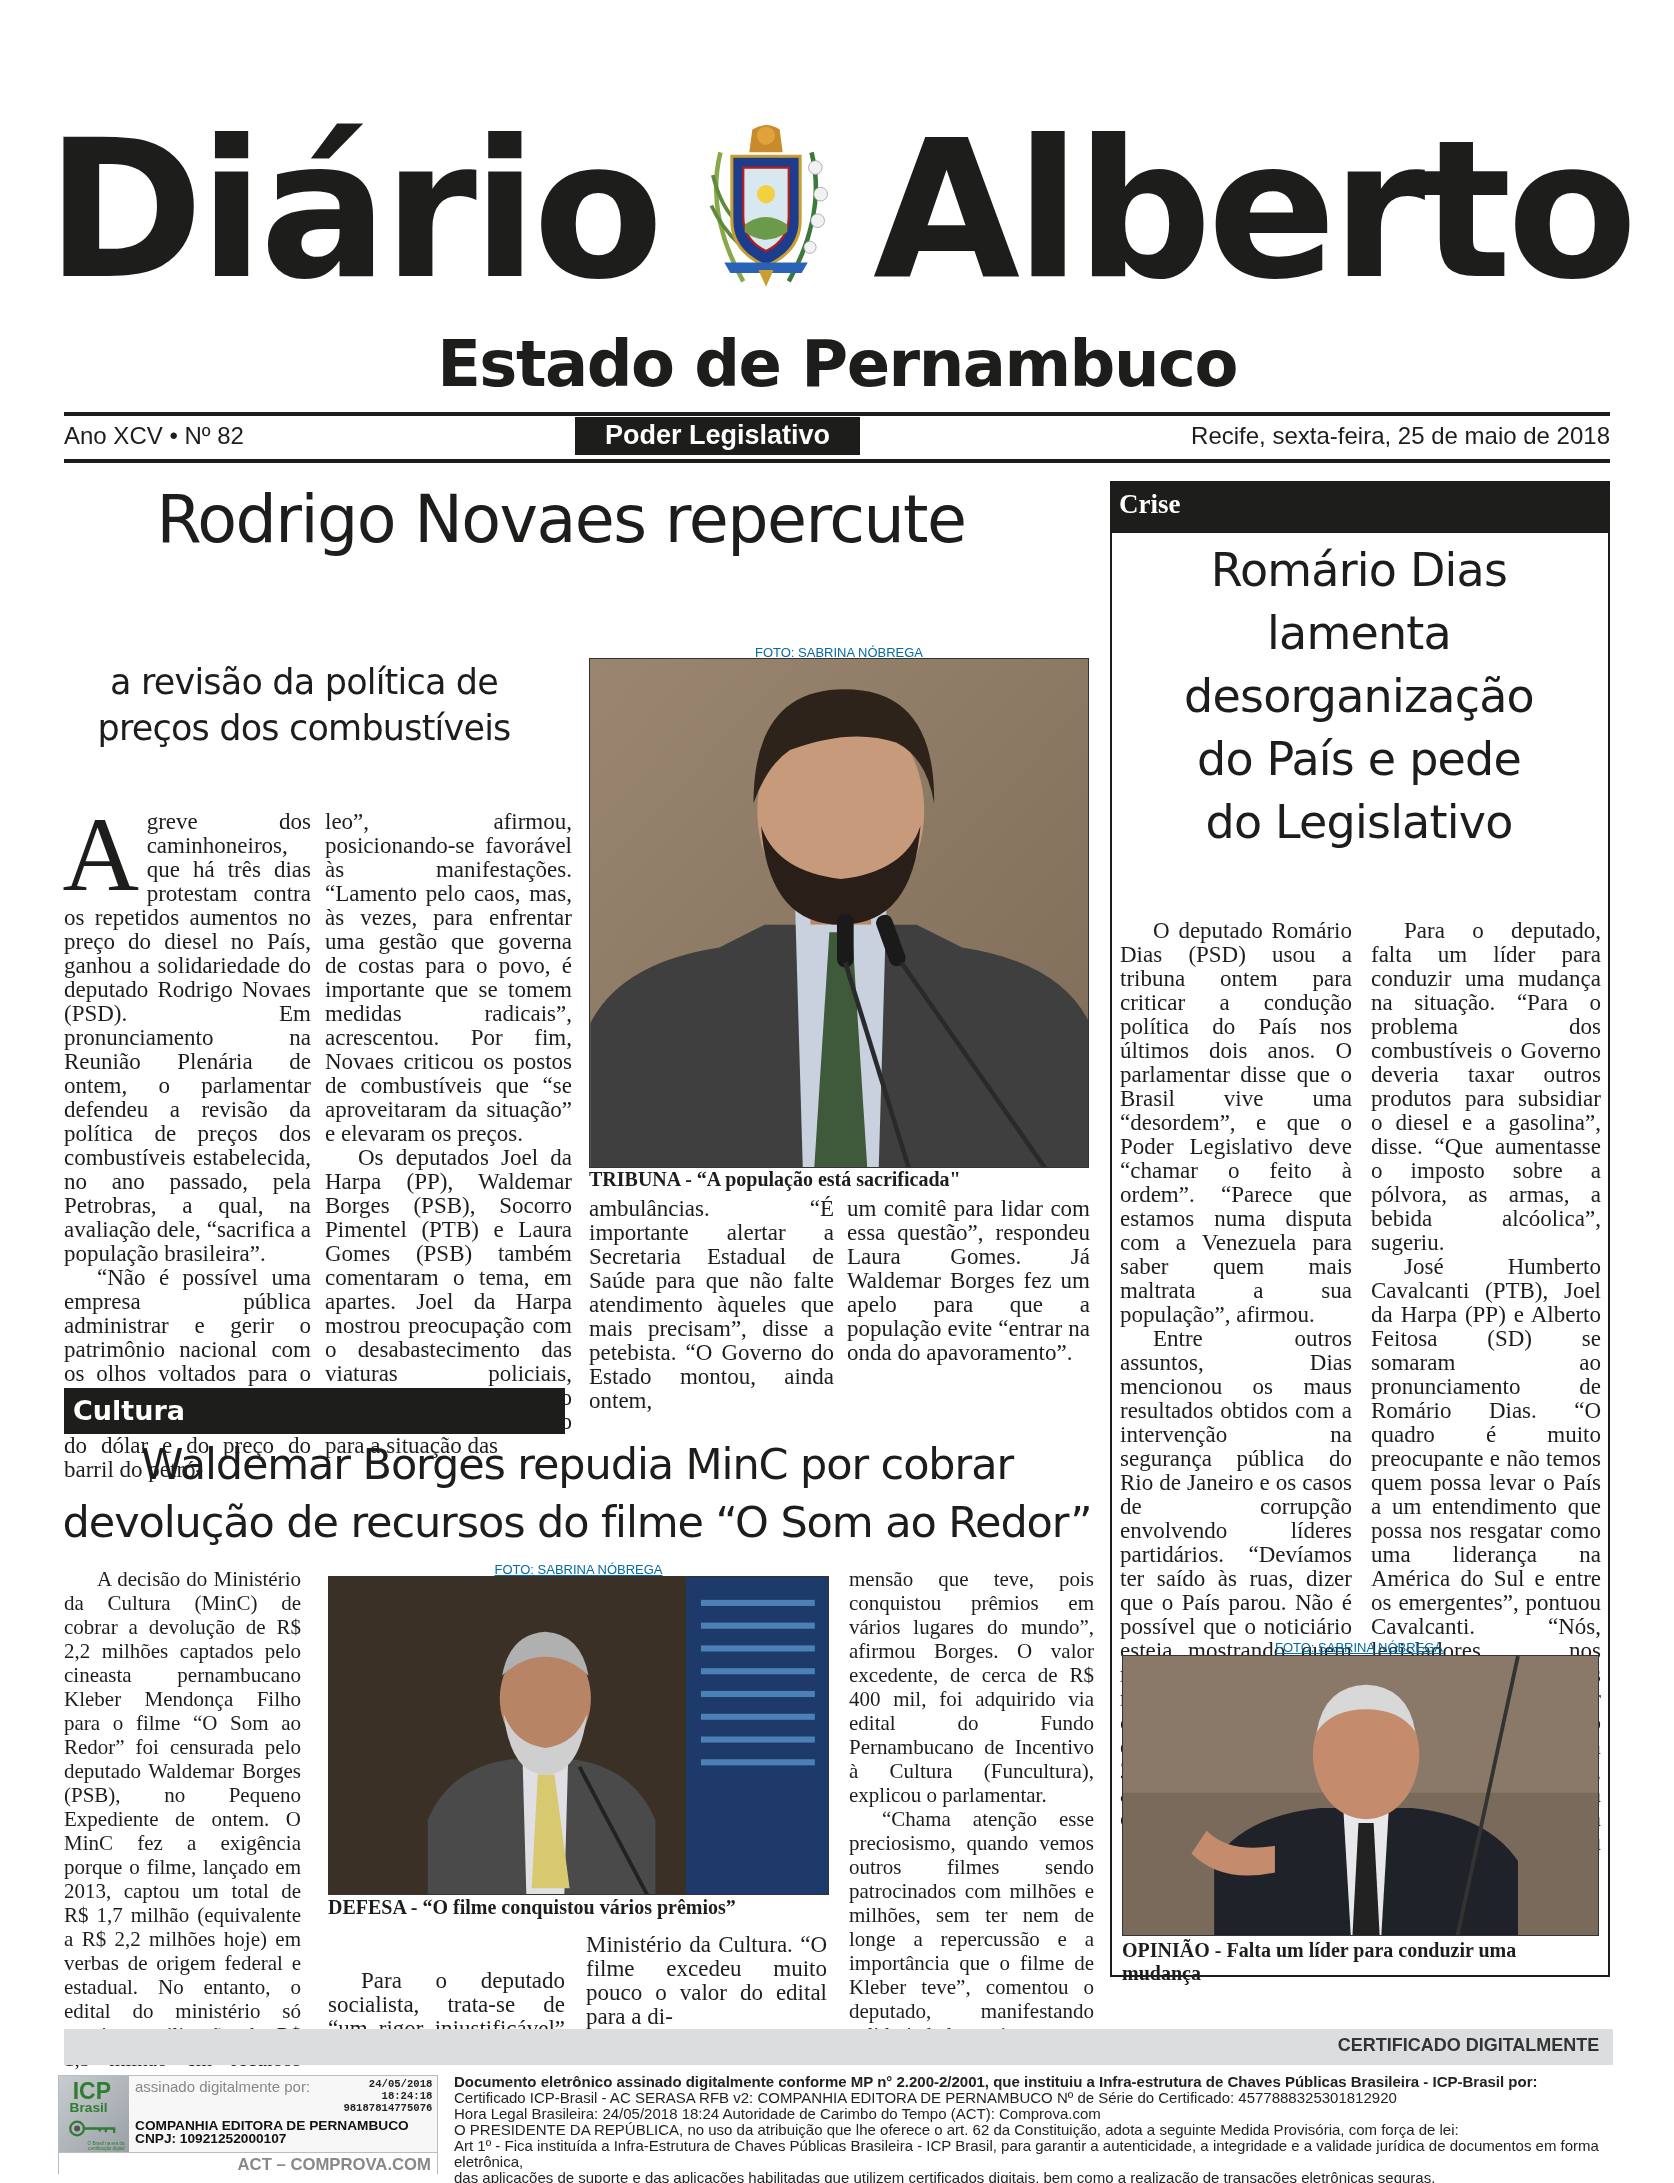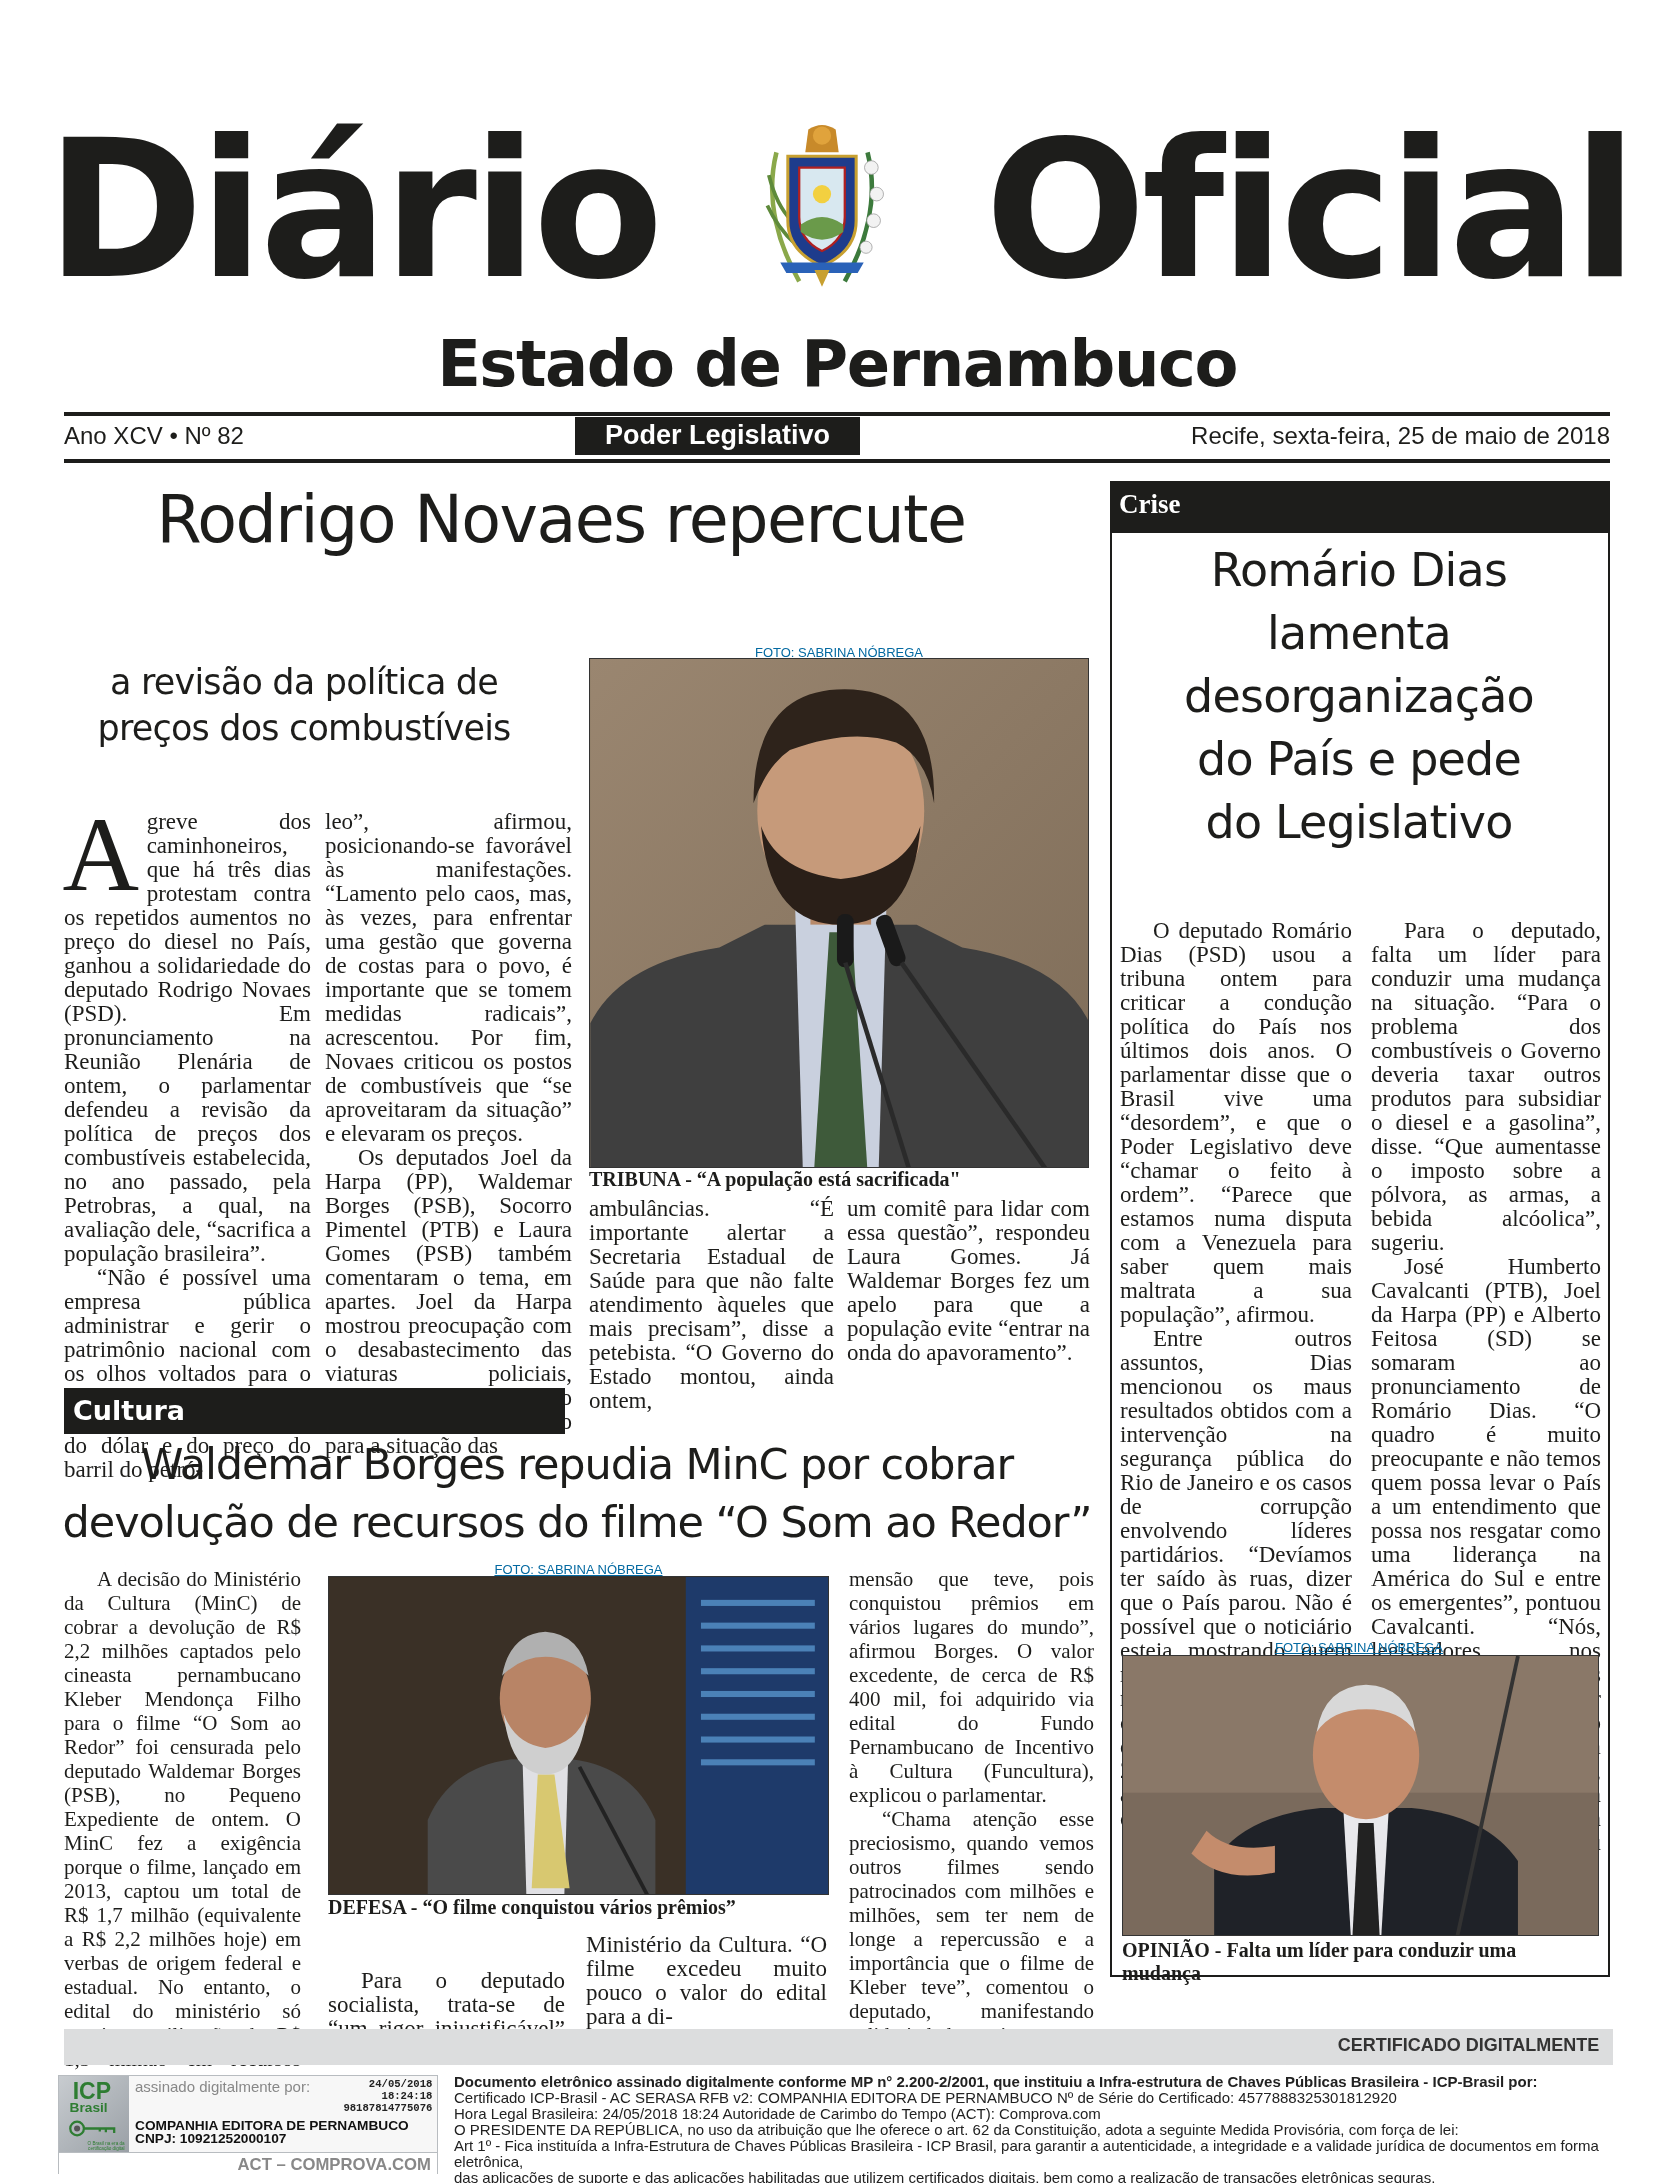--- a/index.html
+++ b/index.html
@@ -52,21 +52,21 @@
 
       <path d="M55 45 h90 v85 q0 40 -45 60 q-45 -20 -45 -60z" fill="#1e3c8c" stroke="#c8a030" stroke-width="4"></path>
       <path d="M70 60 h60 v65 q0 30 -30 45 q-30 -15 -30 -45z" fill="#d8e8f0" stroke="#b02020" stroke-width="3"></path>
       <circle cx="100" cy="95" r="12" fill="#f2d040"></circle>
       <path d="M72 135 q28 -20 56 0 v10 q-28 20 -56 0z" fill="#6a9a4a"></path>
 
       <path d="M45 185 h110 l-8 14 h-94z" fill="#2a62b8"></path>
       <path d="M90 195 l10 22 l10 -22z" fill="#c8a030"></path>
     </svg>
   </div>
-  <span class="mast-word">Oficial</span>
+  <span class="mast-word">Alberto</span>
 </div>
 <div class="abs subtitle">Estado de Pernambuco</div>
 
 <div class="abs rule" style="left:64px; top:412px; width:1546px; height:3.8px;"></div>
 <div class="abs dateline">
   <span>Ano XCV • Nº 82</span>
   <span class="power-badge">Poder Legislativo</span>
   <span>Recife, sexta-feira, 25 de maio de 2018</span>
 </div>
 <div class="abs rule" style="left:64px; top:459px; width:1546px; height:3.8px;"></div>

